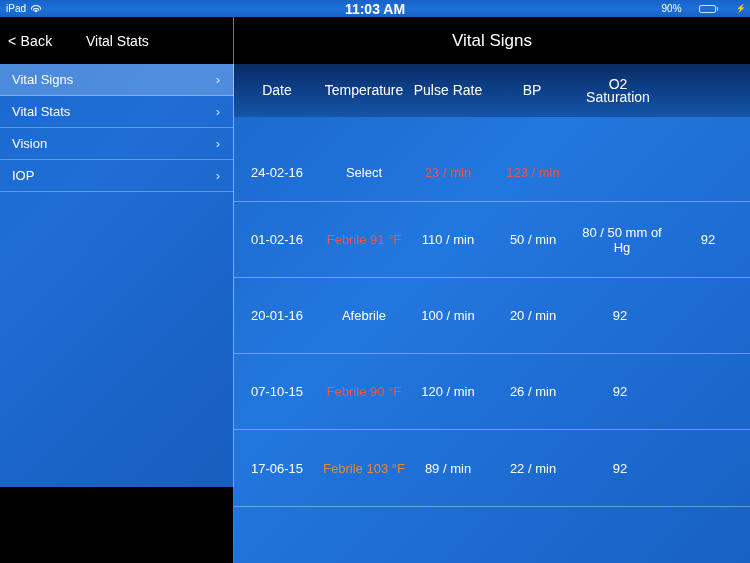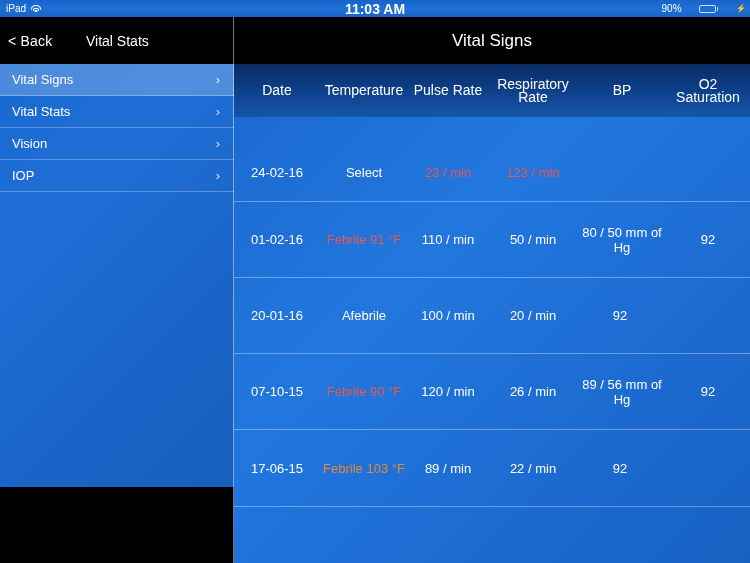--- a/index.html
+++ b/index.html
@@ -202,21 +202,20 @@
   <div class="right-pane">
     <div class="right-navbar">
       <div class="right-title">Vital Signs</div>
     </div>
 
     <div class="table">
       <div class="thead">
           <div class="th c0">Date</div>
           <div class="th c1">Temperature</div>
           <div class="th c2">Pulse Rate</div>
-          <div class="th c3">Respiratory Rate</div>
           <div class="th c4">BP</div>
           <div class="th c5">O2 Saturation</div>
         </div>
       <div class="tbody">
           <div class="trow" style="height: 59px;">
             <div class="td c0">24-02-16</div>
             <div class="td c1">Select</div>
             <div class="td c2 red">23 / min</div>
             <div class="td c3 red">123 / min</div>
             <div class="td c4"></div>
@@ -235,21 +234,20 @@
             <div class="td c1">Afebrile</div>
             <div class="td c2">100 / min</div>
             <div class="td c3">20 / min</div>
             <div class="td c5">92</div>
           </div>
           <div class="trow" style="height: 76px;">
             <div class="td c0">07-10-15</div>
             <div class="td c1 red">Febrile 90 °F</div>
             <div class="td c2">120 / min</div>
             <div class="td c3">26 / min</div>
-            <div class="td c4">89 / 56 mm of Hg</div>
             <div class="td c5">92</div>
           </div>
           <div class="trow" style="height: 77px;">
             <div class="td c0">17-06-15</div>
             <div class="td c1 orange">Febrile 103 °F</div>
             <div class="td c2">89 / min</div>
             <div class="td c3">22 / min</div>
             <div class="td c5">92</div>
           </div>
         </div>

